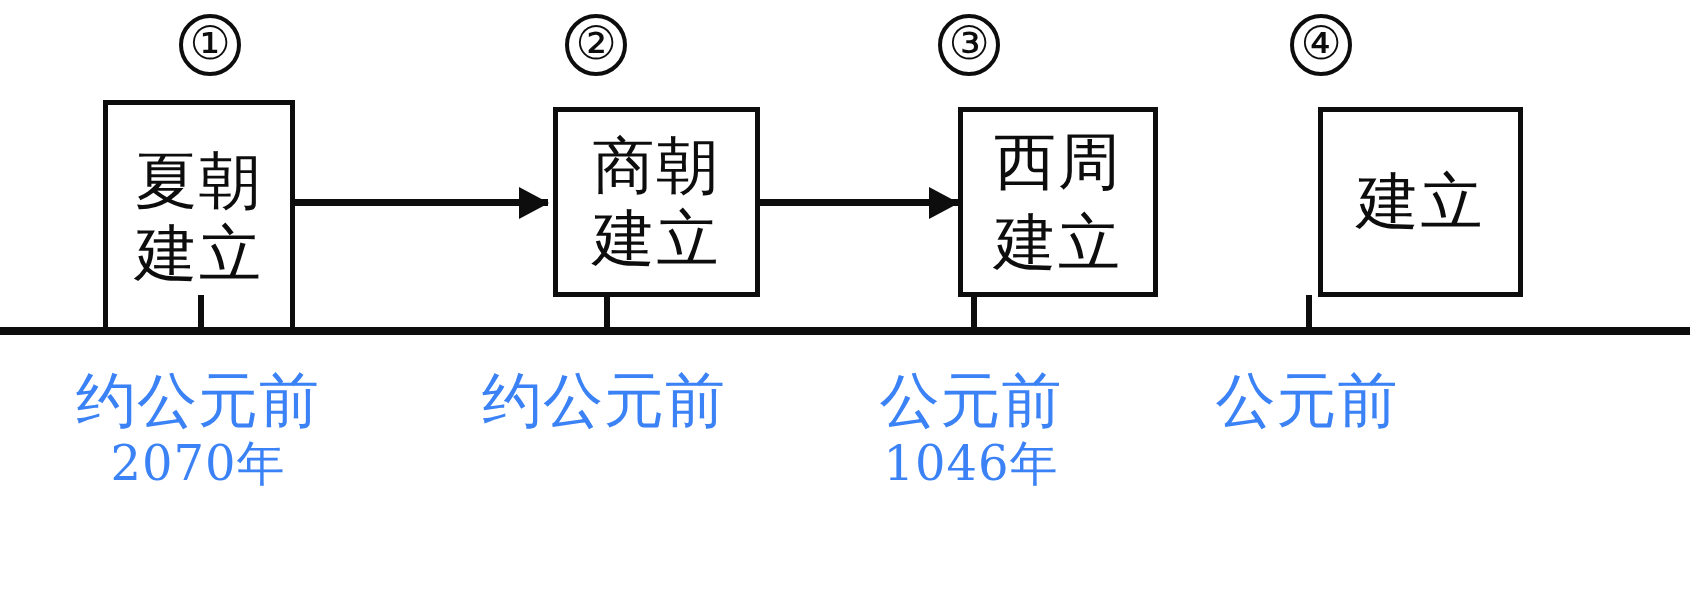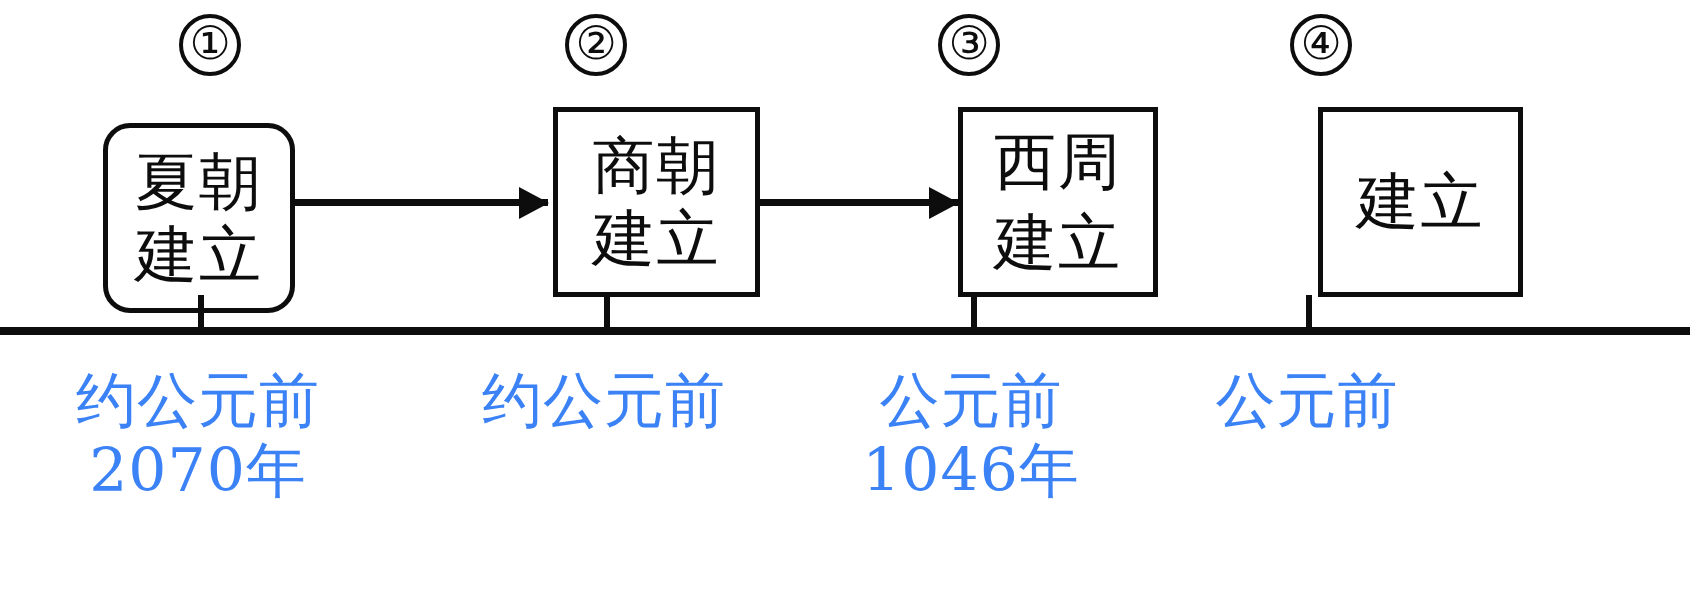--- a/index.html
+++ b/index.html
@@ -100,21 +100,21 @@
     font-family: "DejaVu Serif", "Liberation Serif", serif;
     color: #3b82f6;
     line-height: 1.16;
     white-space: nowrap;
   }
   .date-era {
     font-size: 60px;
     letter-spacing: 1px;
   }
   .date-year {
-    font-size: 60px;
+    font-size: 48px;
     letter-spacing: 1px;
   }
 </style>
 </head>
 <body>
 
 <div id="canvas">
 
   <div class="marker" style="left:179px; top:14px;">
     <span>①</span>
@@ -125,21 +125,21 @@
   <div class="marker" style="left:938px; top:14px;">
     <span>③</span>
   </div>
   <div class="marker" style="left:1290px; top:14px;">
     <span>④</span>
   </div>
 
   <div class="arrow" style="left:295px; top:199px; width:253px;"></div>
   <div class="arrow" style="left:760px; top:199px; width:198px;"></div>
 
-  <div class="event-box" style="left:103px; top:123px; width:192px; height:190px;border-radius:27px;">
+  <div class="event-box" style="left:103px; top:100px; width:192px; height:234px;">
     <div class="event-line">夏朝</div>
     <div class="event-line">建立</div>
   </div>
 
   <div class="event-box" style="left:553px; top:107px; width:207px; height:190px;">
     <div class="event-line">商朝</div>
     <div class="event-line">建立</div>
   </div>
 
   <div class="event-box" style="left:958px; top:107px; width:200px; height:190px;gap:7px;">

